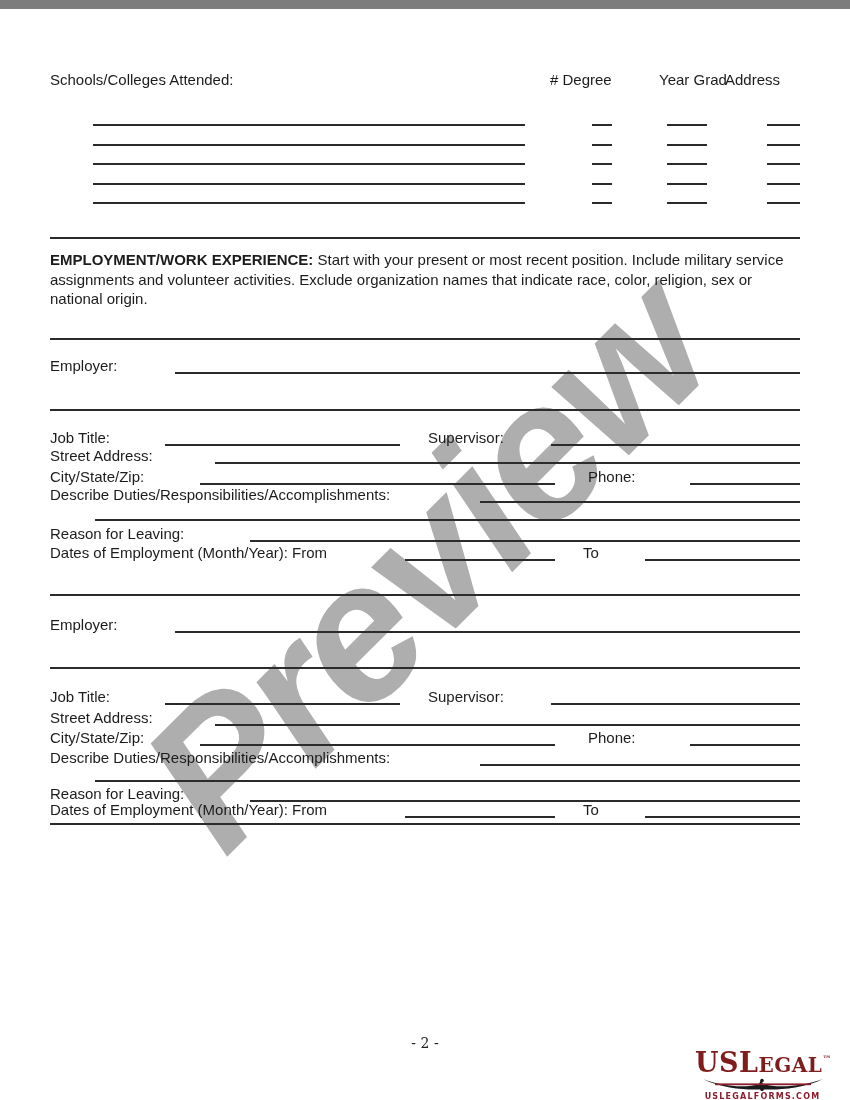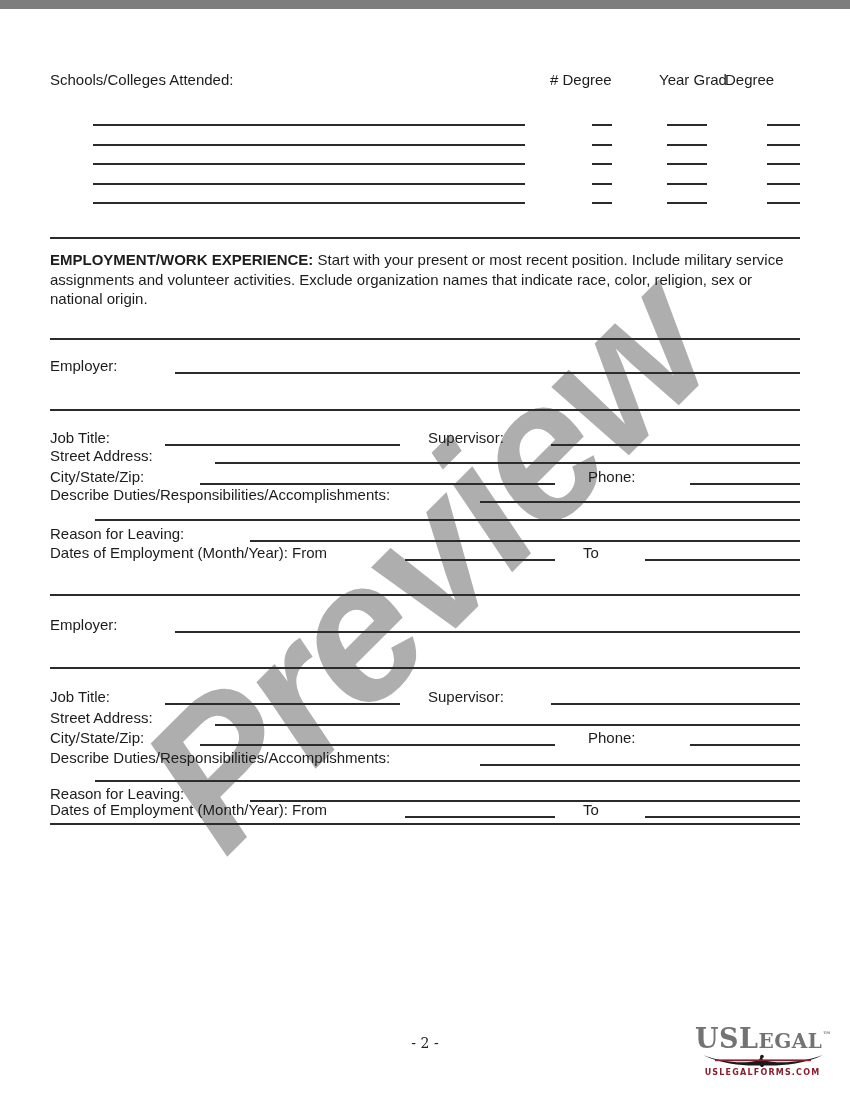--- a/index.html
+++ b/index.html
@@ -71,21 +71,21 @@
 
   <div class="topbar" style="background: rgb(125, 125, 125);"></div>
 
   <div class="watermark" style="color: rgb(174, 174, 174);">Preview</div>
 
   <div class="content" id="content">
 
     <span class="abs edu-label">Schools/Colleges Attended:</span>
     <span class="abs col-years"># Degree</span>
     <span class="abs col-yeargrad">Year Grad</span>
-    <span class="abs col-degree">Degree</span>
+    <span class="abs col-degree">Address</span>
 
     <div class="para">
       <span class="bold">EMPLOYMENT/WORK EXPERIENCE:</span><span> Start with your present or most recent position. Include military service assignments and volunteer activities. Exclude organization names that indicate race, color, religion, sex or national origin.</span>
     </div>
 
     <div class="frow" style="top:357px">
       <span class="lbl" style="width:125px">Employer:</span>
       <span class="blank grow"></span>
     </div>
 
@@ -170,21 +170,21 @@
     <div class="frow" style="top:801px">
       <span class="lbl" style="width:355px">Dates of Employment (Month/Year): From</span>
       <span class="blank" style="width:150px"></span>
       <span class="lbl" style="margin-left:28px">To</span>
       <span class="blank grow" style="margin-left:46px"></span>
     </div>
 
     <div class="pagenum">- 2 -</div>
 
     <div class="logo">
-      <div class="logo-word" style="color: #737373;">
+      <div class="logo-word" style="color: #7f1d1d; margin-top: 24px;">
         <span>USL</span><span class="lw-small">EGAL</span><span class="lw-tm">™</span>
       </div>
       <svg class="logo-wings" width="124" height="14" viewBox="0 0 124 14">
         <path fill="#1a1a1a" d="M2 2 C 22 10, 46 11, 58 7 L 60 3 L 62 7 C 76 11, 100 10, 122 2 C 102 12, 76 13, 63 12.4 L 62 14 L 60 14 L 59 12.4 C 46 13, 22 12, 2 2 Z"></path>
         <rect x="14" y="6.4" width="96" height="1.8" fill="#8a1e2e"></rect>
         <circle cx="61" cy="3.6" r="1.8" fill="#1a1a1a"></circle>
       </svg>
       <div class="logo-site" style="color: rgb(138, 30, 46); text-align: center;">USLEGALFORMS.COM</div>
     </div>
 

